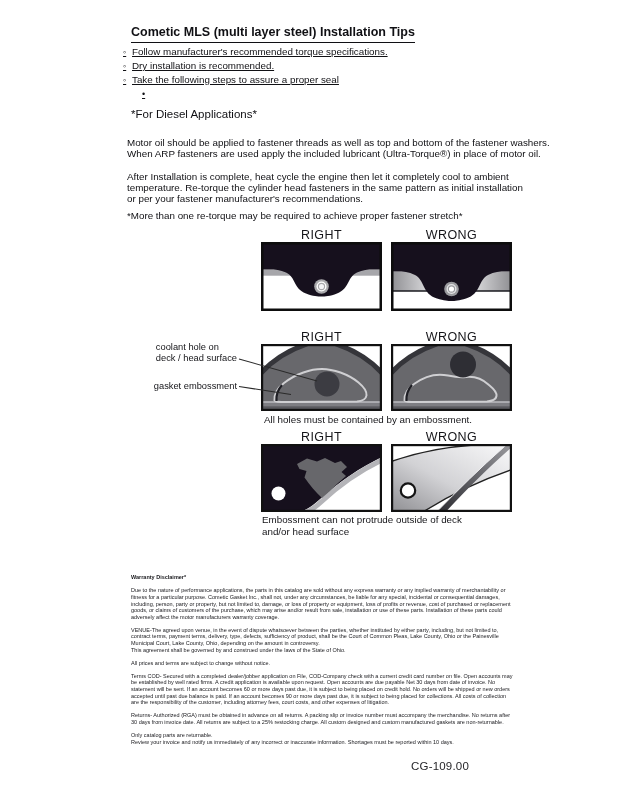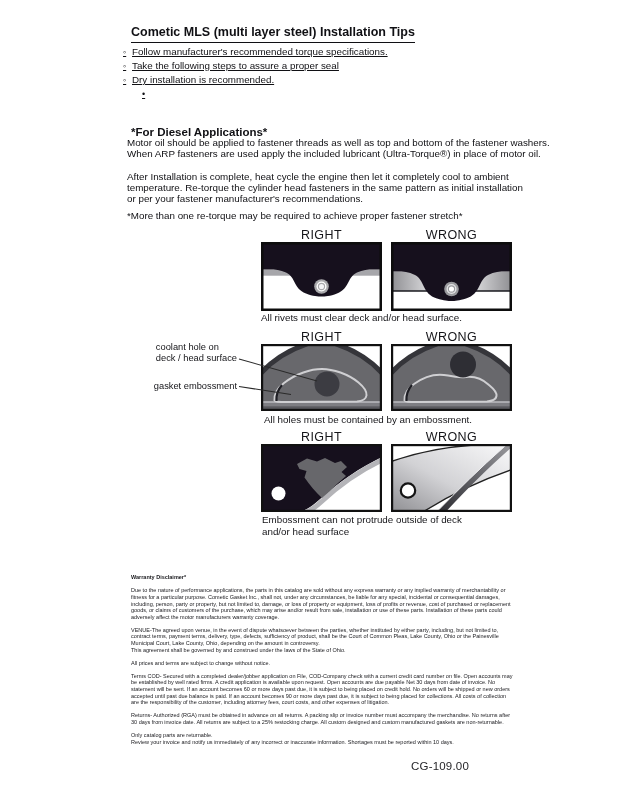--- a/index.html
+++ b/index.html
@@ -13,21 +13,21 @@
     left:107px;top:25px;font-size:12.5px;font-weight:bold;
     border-bottom:1.5px solid #101014;padding-bottom:2.5px;white-space:nowrap;
   }
   .bullets{left:99px;top:45px;font-size:9.8px;line-height:13px;}
   .brow{display:flex;align-items:flex-start;text-decoration:underline;}
   .brow .mk{flex:0 0 9px;width:9px;}
   .brow.main .mk::before{content:"\25E6";font-size:9px;}
   .brow.sub{margin-left:19px;}
   .brow.sub .mk::before{content:"\2022";font-size:9px;}
   
-  .diesel-h{left:107px;top:126px;font-size:11.5px;font-weight:bold;}
+  .diesel-h{left:107px;top:108px;font-size:11.5px;font-weight:normal;}
   .body-p{left:103px;width:434px;font-size:9.8px;line-height:11px;white-space:pre-line;}
   
   .diag{left:0;top:226px;width:618px;height:332px;}
   .dlabel{position:absolute;width:121px;text-align:center;font-size:12.5px;letter-spacing:.4px;color:#151519;}
   .dbox{position:absolute;width:121px;}
   .dbox svg{display:block;}
   .dcap{position:absolute;font-size:9.8px;line-height:12px;white-space:pre-line;color:#141418;}
   .side-label{position:absolute;right:405px;font-size:9.3px;line-height:10.8px;white-space:pre-line;color:#141418;}
   .leaders{position:absolute;left:0;top:0;pointer-events:none;}
   
@@ -46,25 +46,25 @@
 
   <div class="abs title">Cometic MLS (multi layer steel) Installation Tips</div>
 
   <div class="abs bullets">
     <div class="brow main">
         <span class="mk"></span>
         <span class="txt">Follow manufacturer's recommended torque specifications.</span>
       </div>
     <div class="brow main">
         <span class="mk"></span>
+        <span class="txt">Dry installation is recommended.</span>
+      </div>
+    <div class="brow main">
+        <span class="mk"></span>
         <span class="txt">Take the following steps to assure a proper seal</span>
-      </div>
-    <div class="brow main">
-        <span class="mk"></span>
-        <span class="txt">Dry installation is recommended.</span>
       </div>
     <div class="brow sub">
         <span class="mk"></span>
       </div>
   </div>
 
   <div class="abs diesel-h">*For Diesel Applications*</div>
   <div class="abs body-p" style="top:137px">Motor oil should be applied to fastener threads as well as top and bottom of the fastener washers.
 When ARP fasteners are used apply the included lubricant (Ultra-Torque®) in place of motor oil.</div>
   <div class="abs body-p" style="top:171px">After Installation is complete, heat cycle the engine then let it completely cool to ambient
@@ -104,21 +104,20 @@
         <rect y="29.5" width="121" height="19.5" fill="url(#g1)"></rect>
         <path d="M0 49 H121" stroke="#1a1a1f" stroke-width="1.3"></path>
         <path d="M0 0 H121 V29.5 C111 29.5 105 29 97 33 C87 38 90 52 75 56.5 C68 58.8 64 59 60.5 59 C57 59 53 58.8 46 56.5 C31 52 34 38 24 33 C16 29 10 29.5 0 29.5 Z" fill="#16101d"></path>
         <circle cx="60.5" cy="47" r="7.3" fill="#9a9a9e"></circle>
         <circle cx="60.5" cy="47" r="5" fill="#e4e4e6"></circle>
         <circle cx="60.5" cy="47" r="3.1" fill="#ffffff" stroke="#9a9a9e" stroke-width="1.1"></circle>
         <rect x="1.25" y="1.25" width="118.5" height="66.5" fill="none" stroke="#0d0d0d" stroke-width="2.5"></rect>
       </svg>
     </div>
 
-    <div class="dcap" style="left:237px;top:86px">All rivets must clear deck and/or head surface.</div>
 
     <div class="side-label" style="top:116px">coolant hole on
 deck / head surface</div>
     <div class="side-label" style="top:155px">gasket embossment</div>
 
     <div class="dlabel" style="left:237px;top:104px">RIGHT</div>
     <div class="dlabel" style="left:367px;top:104px">WRONG</div>
 
     <div class="dbox" style="left:237px;top:118px">
       <svg width="121" height="67" viewBox="0 0 121 67">

